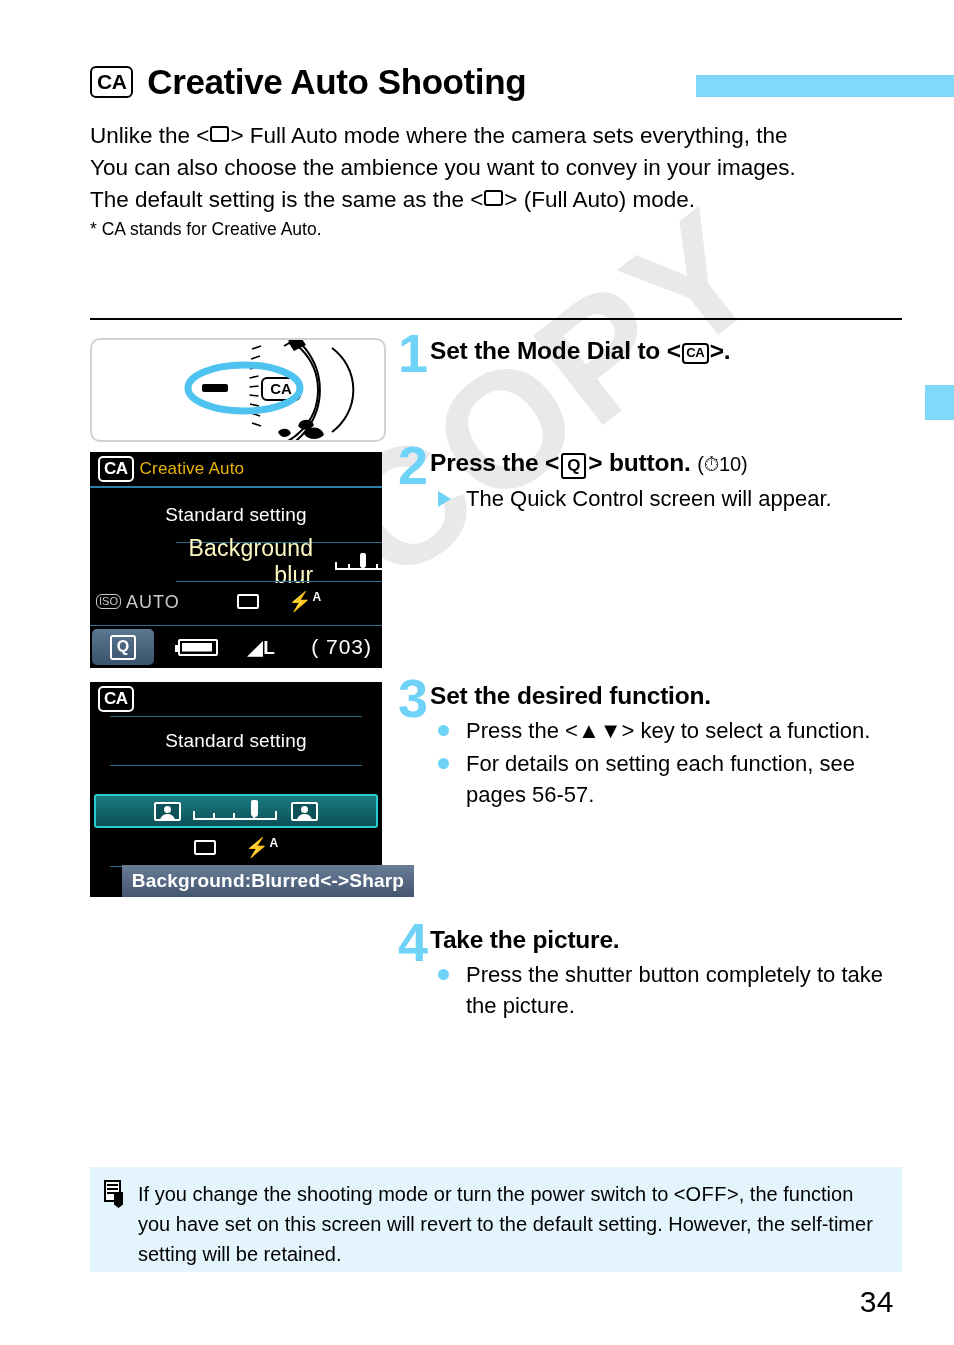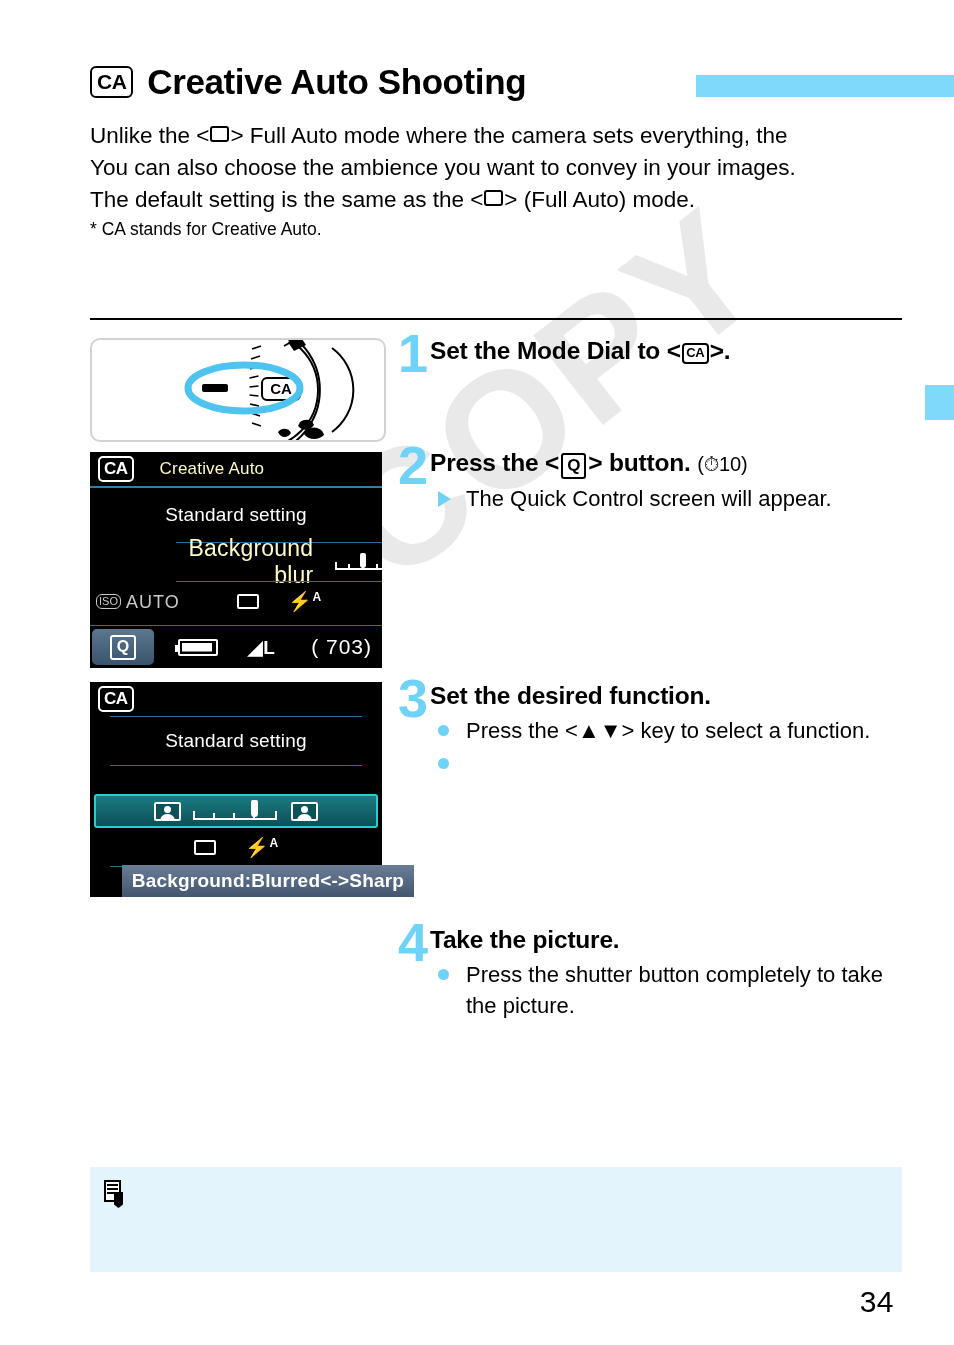--- a/index.html
+++ b/index.html
@@ -176,23 +176,23 @@
     border: 2px solid #fff;
     border-radius: 5px;
     color: #fff;
     font-size: 17px;
     font-weight: bold;
     line-height: 1;
     padding: 2px 4px 3px 4px;
     letter-spacing: -0.5px;
   }
   .lcd-mode-name {
-    color: #fef9c3;
+    color: #eab308;
     font-size: 17px;
-    margin-left: 26px;
+    margin-left: 6px;
     letter-spacing: 0.2px;
   }
 
   .lcd-body { position: relative; color: #fff; }
 
   .lcd-row {
     position: relative;
     display: flex;
     align-items: center;
     justify-content: center;
@@ -646,38 +646,39 @@
       <div class="bullets">
         <div class="bullet"><span class="mk tri"></span><span>The Quick Control screen will appear.</span></div>
       </div>
     </div>
 
     <div class="step step3">
       <span class="step-num">3</span>
       <div class="step-title">Set the desired function.</div>
       <div class="bullets">
         <div class="bullet"><span class="mk dot"></span><span>Press the &lt;</span><b>▲▼</b><span>&gt; key to select a function.</span></div>
-        <div class="bullet"><span class="mk dot"></span></div>
+        <div class="bullet"><span class="mk dot"></span><span>For details on setting each function, see pages 56-57.</span></div>
       </div>
     </div>
 
     <div class="step step4">
       <span class="step-num">4</span>
       <div class="step-title">Take the picture.</div>
       <div class="bullets">
         <div class="bullet"><span class="mk dot"></span><span>Press the shutter button completely to take the picture.</span></div>
       </div>
     </div>
 
     <div class="notebox">
       <span class="note-icon">
         <span class="sheet"></span>
         <span class="ln" style="top:4px"></span>
         <span class="ln" style="top:8px"></span>
         <span class="ln" style="top:12px"></span>
         <span class="pen"></span>
       </span>
+      <div class="note-text"><span>If you change the shooting mode or turn the power switch to &lt;</span><span class="off-word">OFF</span><span>&gt;, the function you have set on this screen will revert to the default setting. However, the self-timer setting will be retained.</span></div>
     </div>
 
     <div class="pageno">34</div>
 
   </div>
 </div>
 
 </body></html>

